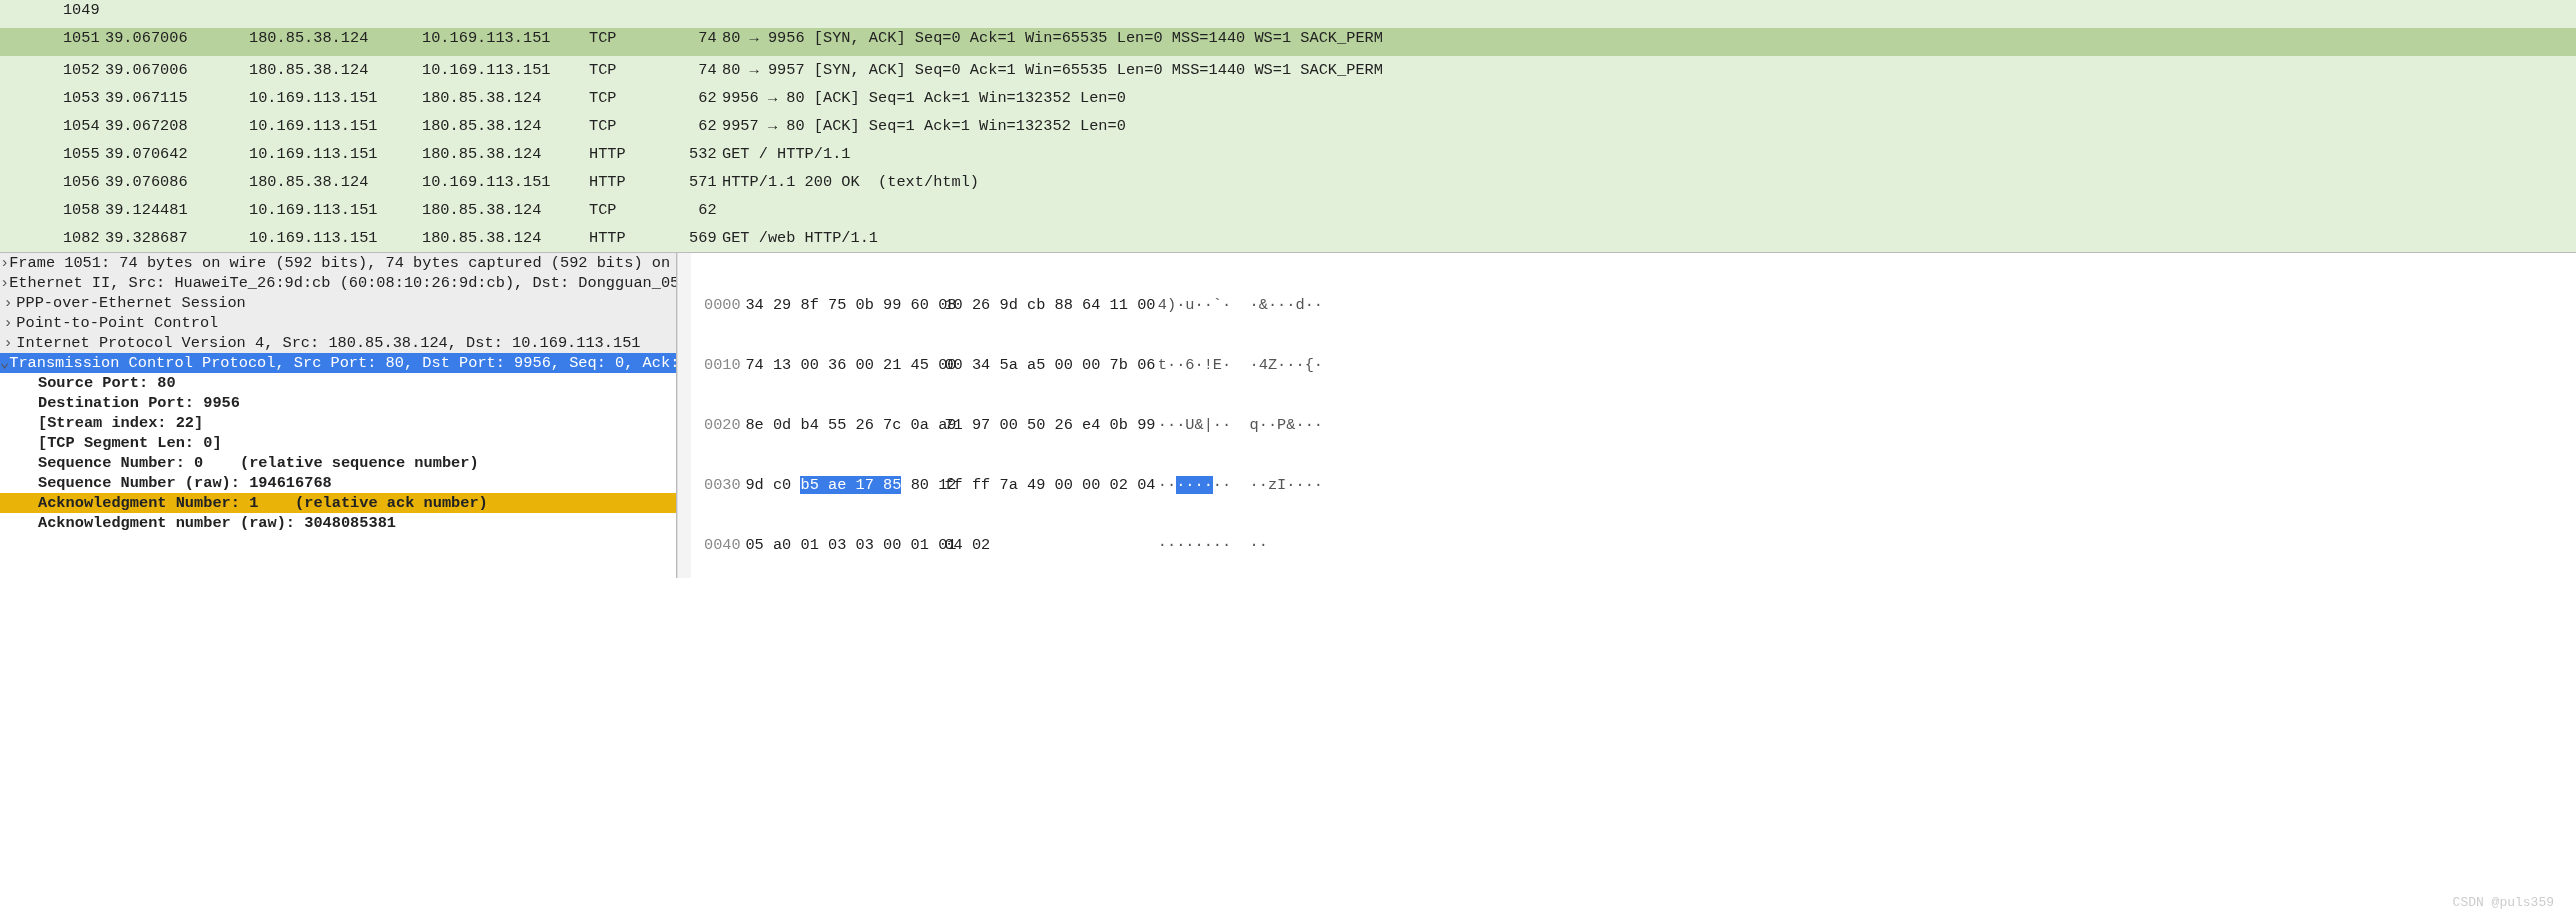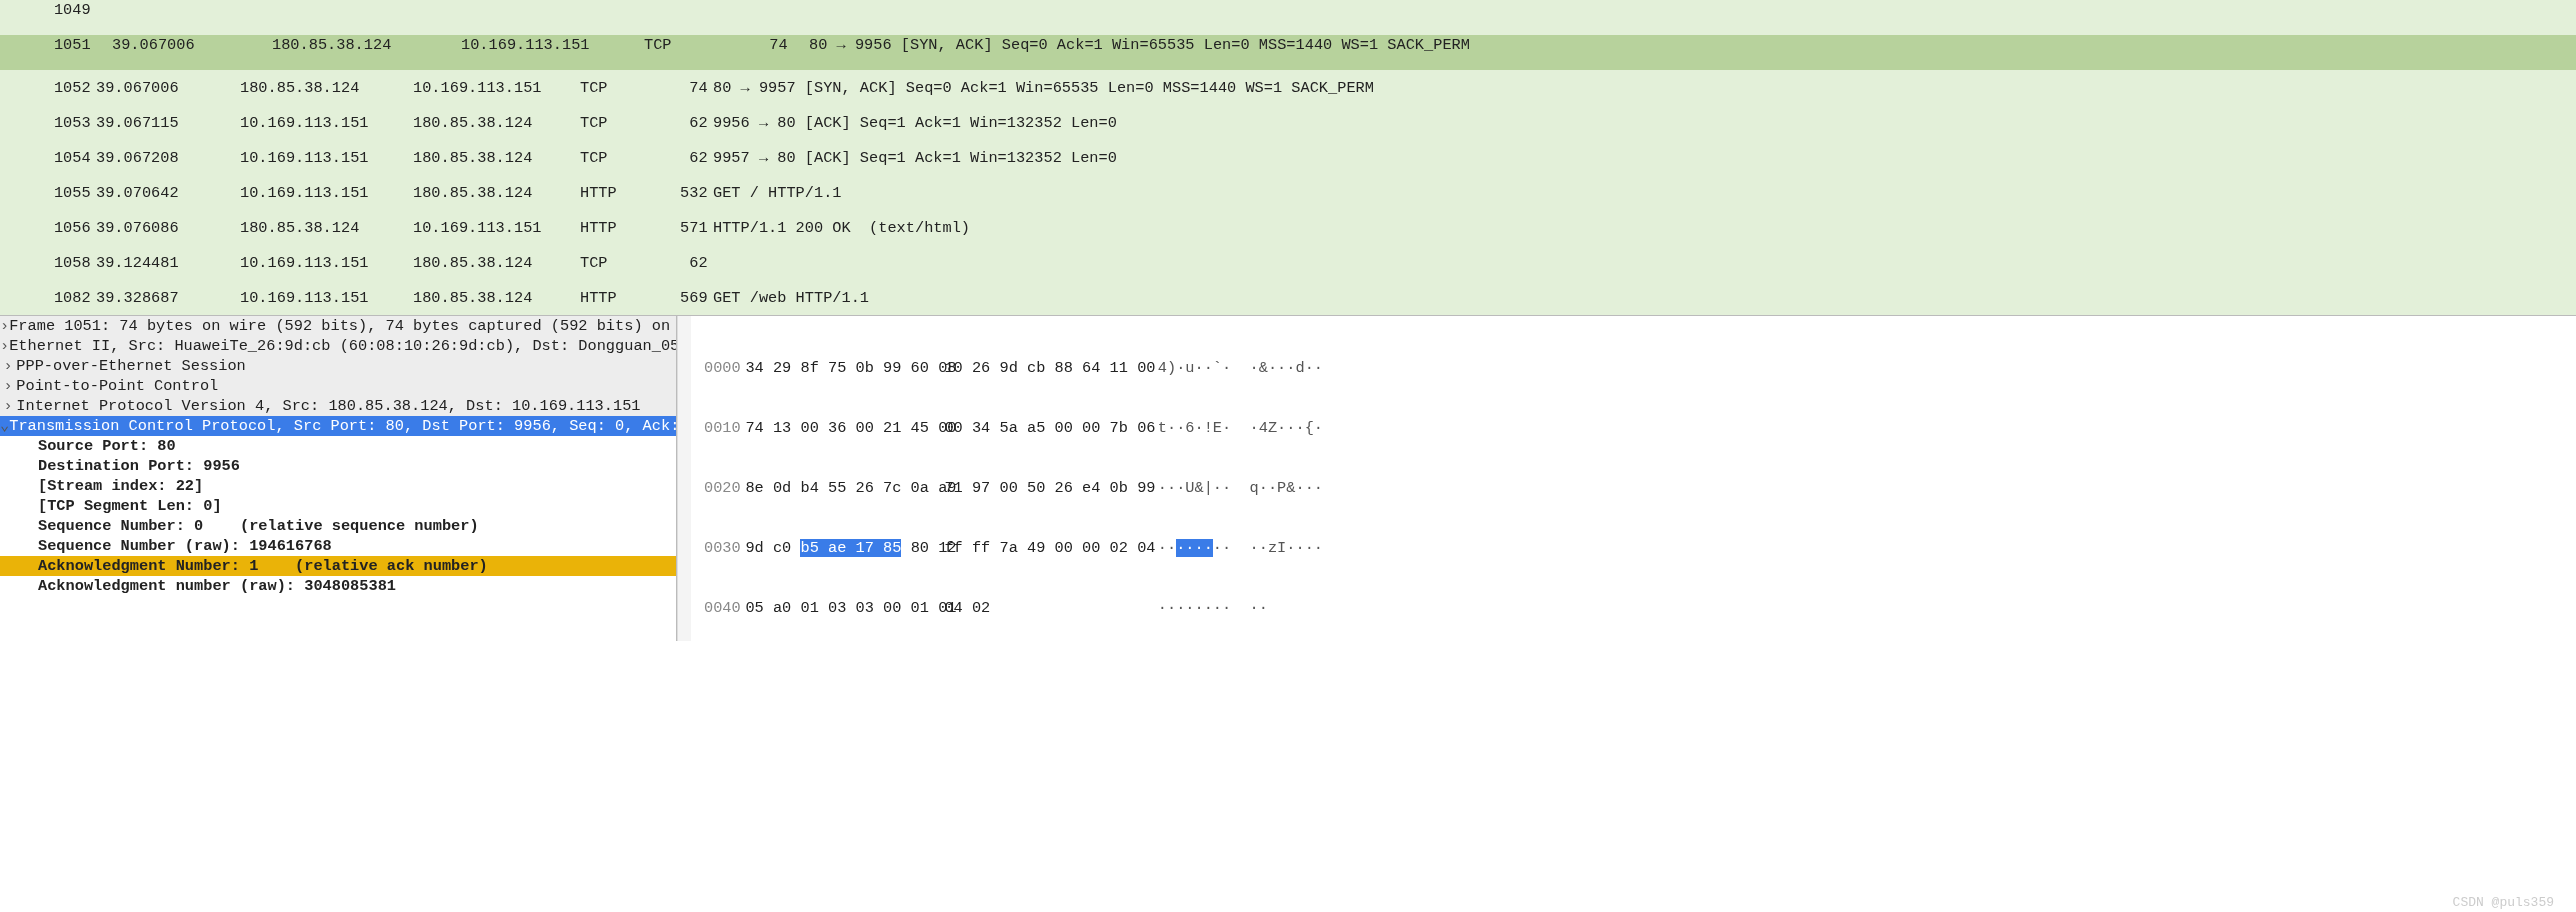--- a/index.html
+++ b/index.html
@@ -1,21 +1,21 @@
 <!DOCTYPE html>
 <html style="font-size:14.4px"><head>
 <meta charset="utf-8">
 <style>
   * { margin:0; padding:0; box-sizing:border-box; }
   body { font-family:"Lucida Console","Courier New",monospace; font-size:15.3px; background:#fff; color:#222; width:2576px; }
   .packet-list { border-bottom:1.8px solid #bbb; }
-  .plist-row { display:flex; line-height:20px; height:35px; white-space:pre; padding-left:10px; }
+  .plist-row { display:flex; line-height:20px; height:28px; white-space:pre; padding-left:19px; }
   .plist-row.cut   { background:#e3f0d9; }
   .plist-row.green { background:#e3f0d9;align-items:center; }
-  .plist-row.sel   { background:#b7d29c;gap:16px; }
+  .plist-row.sel   { background:#b7d29c; }
   .c-no  { width:86px;  text-align:right; padding-right:5.4px; }
   .c-time{ width:144px; }
   .c-src { width:173px; }
   .c-dst { width:167px; }
   .c-prot{ width:83px;  }
   .c-len { width:50px;  text-align:right; padding-right:5.4px; }
   .c-info{ flex:1; }
   .lower { display:flex; height:325px; }
   .details { width:677px; border-right:1.8px solid #bbb; background:#fff; overflow:hidden; }
   .tree-row { white-space:pre; line-height:20px; height:20px; display:flex; align-items:center; }

